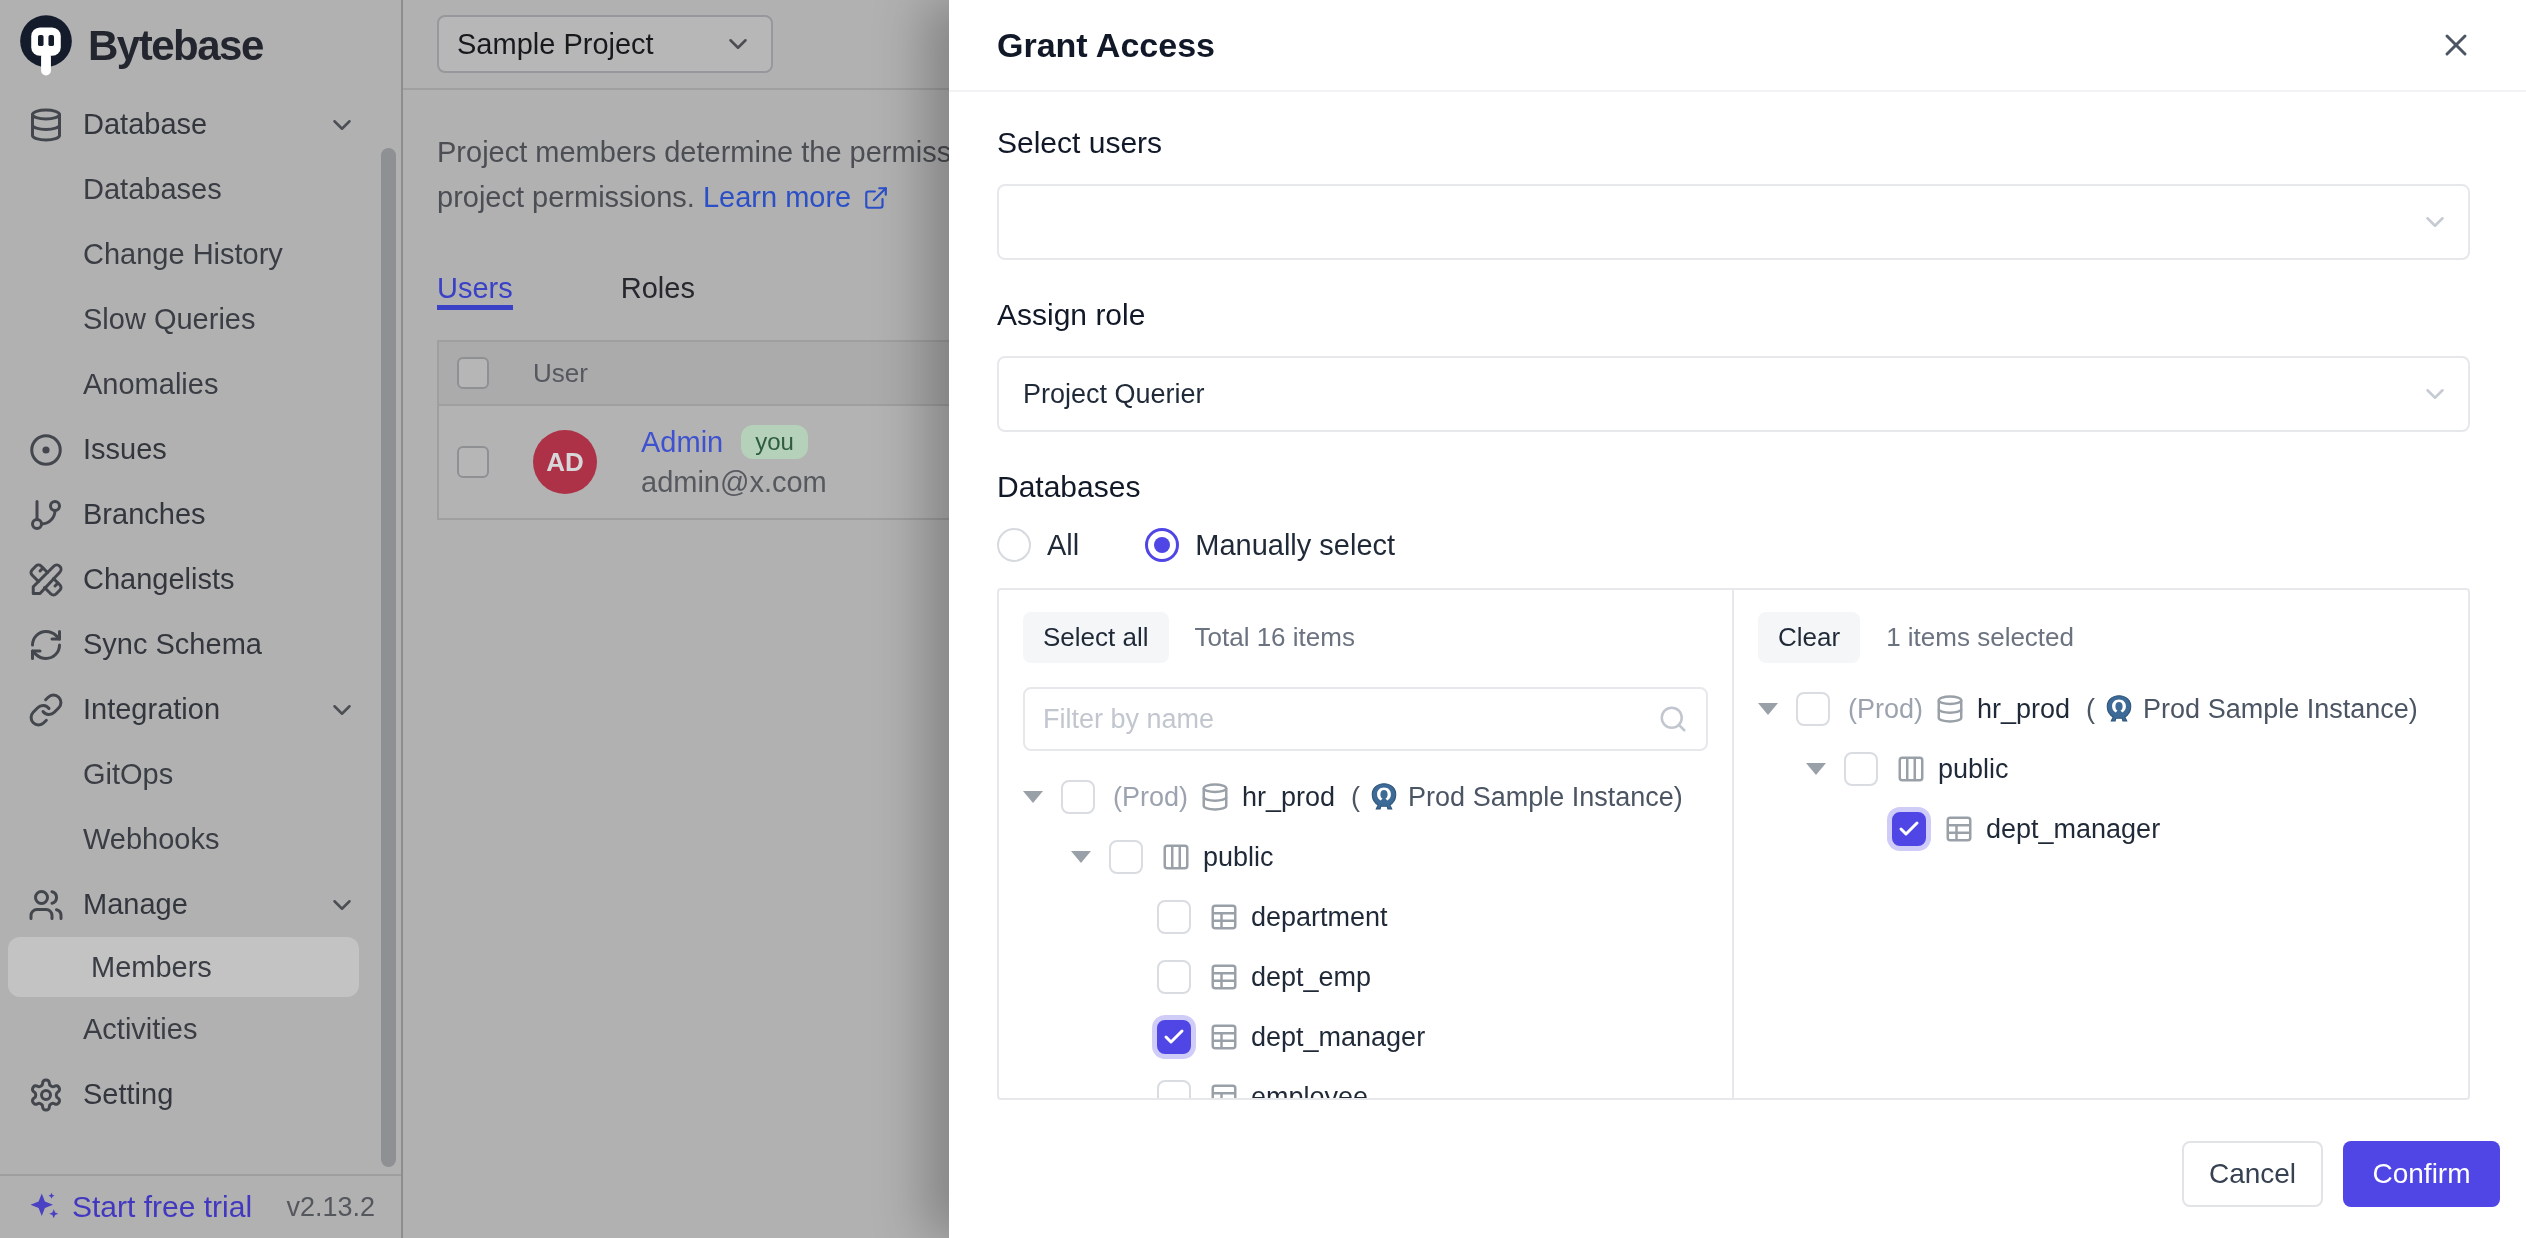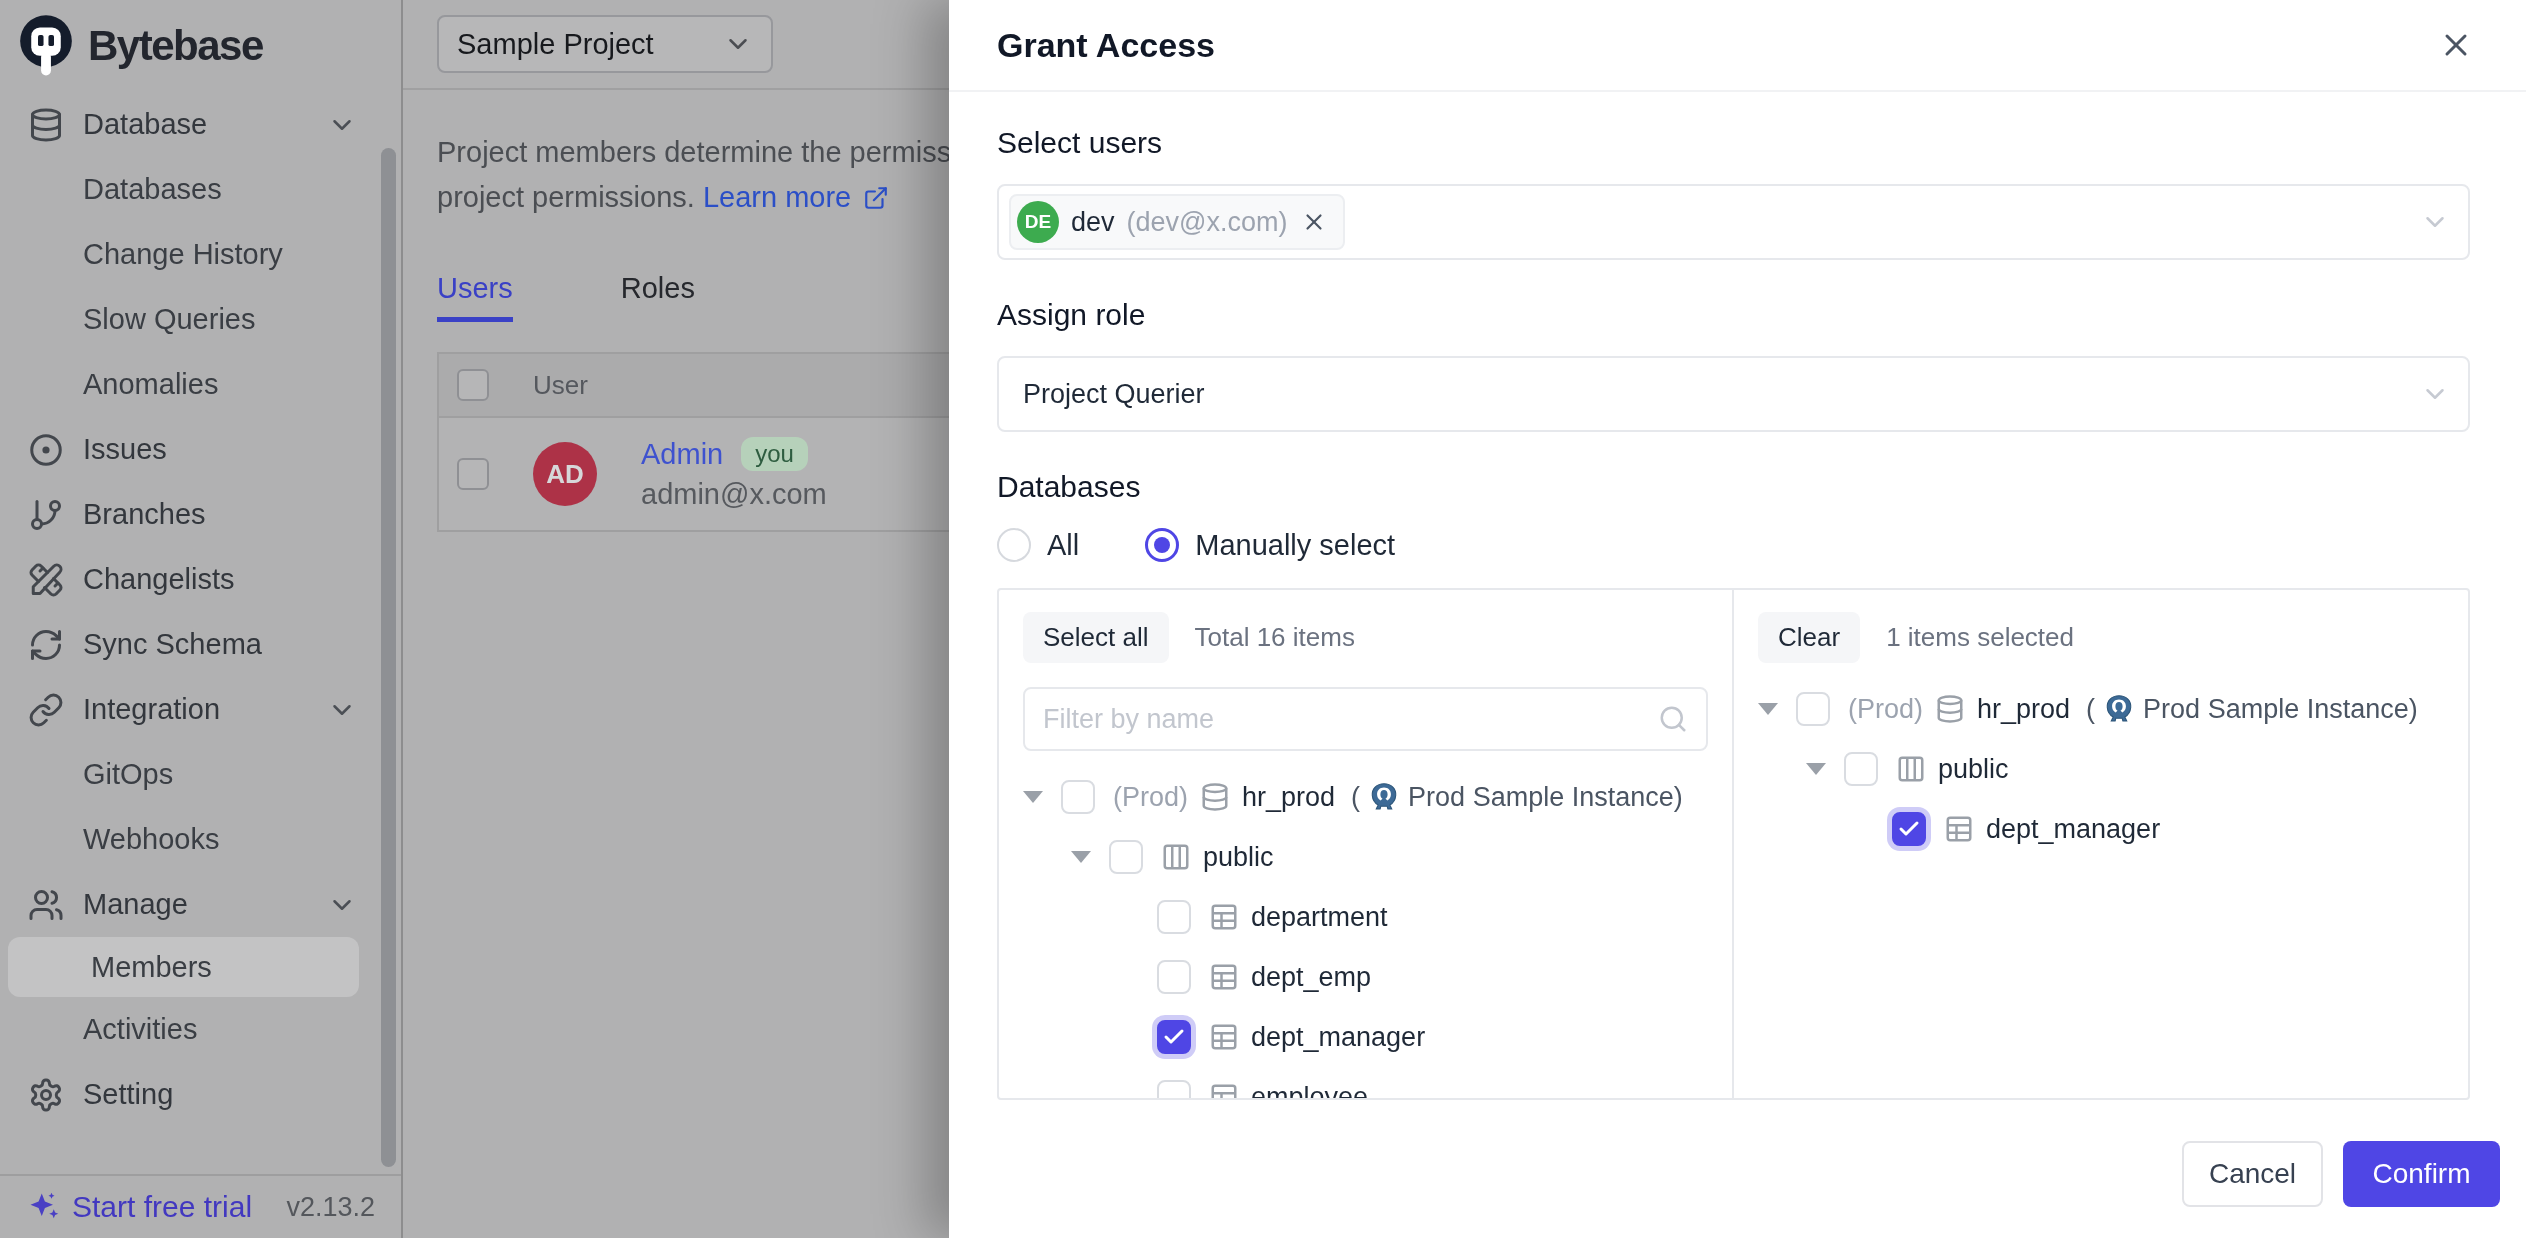--- a/index.html
+++ b/index.html
@@ -34,21 +34,21 @@
   .topbar { height:90px; border-bottom:2px solid #a0a0a1; display:flex; align-items:center; padding-left:34px; }
   .proj-select { width:336px; height:58px; border:2px solid #97989c; border-radius:8px; background:#b7b7b8; display:flex; align-items:center; padding:0 18px; cursor:pointer; }
   .proj-select .plabel { font-size:29px; font-weight:500; color:#17191d; }
   .proj-select .nchev { margin-left:auto; width:30px; height:30px; color:#4b4d52; }
   .content { padding:40px 0 0 34px; }
   .desc { width:516px; overflow:hidden; }
   .desc .dline { white-space:nowrap; font-size:29px; line-height:45px; color:#4b4e53; }
   .learn { color:#2b4fc7; display:inline-flex; align-items:center; gap:12px; cursor:pointer; }
   .learn svg { width:26px; height:26px; }
   .tabs { margin-top:52px; display:flex; gap:108px; font-size:29px; }
-  .tab { color:#26282d; padding-bottom:12px; cursor:pointer; }
+  .tab { color:#26282d; padding-bottom:0; cursor:pointer; }
   .tab.active { color:#3a41c6; font-weight:500; border-bottom:5px solid #3a41c6; }
   .utable { margin-top:30px; width:1160px; border:2px solid #9f9fa0; background:#b3b3b4; }
   .thead { height:64px; display:flex; align-items:center; background:#ababac; border-bottom:2px solid #9f9fa0; padding:0 18px; gap:44px; }
   .thead .col { font-size:26px; font-weight:500; color:#55585e; }
   .dim-cb { width:32px; height:32px; border:2px solid #8f9094; border-radius:6px; background:#b6b6b7; flex:none; cursor:pointer; }
   .trow { height:112px; display:flex; align-items:center; padding:0 18px; gap:44px; }
   .avatar-red { width:64px; height:64px; border-radius:50%; background:#ad3247; color:#d6d7d9; font-size:26px; font-weight:600; display:flex; align-items:center; justify-content:center; flex:none; }
   .ucol { display:flex; flex-direction:column; gap:7px; }
   .uname-row { display:flex; align-items:center; gap:18px; }
   .uname { color:#3e52cf; font-size:29px; font-weight:500; cursor:pointer; }
@@ -294,29 +294,20 @@
     <span class="m-title">Grant Access</span>
     <svg class="m-close" viewBox="0 0 24 24" fill="none" stroke="currentColor" stroke-width="2" stroke-linecap="round">
         <path d="M18 6 6 18"></path>
         <path d="m6 6 12 12"></path>
       </svg>
   </div>
 
   <div class="m-body">
     <div class="sec-label">Select users</div>
     <div class="selectbox">
-      <span class="chip">
-        <span class="chip-av">DE</span>
-        <span class="chip-name">dev</span>
-        <span class="chip-email">(dev@x.com)</span>
-        <svg class="chip-x" viewBox="0 0 24 24" fill="none" stroke="currentColor" stroke-width="2" stroke-linecap="round">
-            <path d="M18 6 6 18"></path>
-            <path d="m6 6 12 12"></path>
-          </svg>
-      </span>
       <svg class="schev" viewBox="0 0 24 24" fill="none" stroke="currentColor" stroke-width="2" stroke-linecap="round" stroke-linejoin="round">
           <path d="m6 9 6 6 6-6"></path>
         </svg>
     </div>
 
     <div class="sec-label mt">Assign role</div>
     <div class="selectbox">
       <span class="sval">Project Querier</span>
       <svg class="schev" viewBox="0 0 24 24" fill="none" stroke="currentColor" stroke-width="2" stroke-linecap="round" stroke-linejoin="round">
           <path d="m6 9 6 6 6-6"></path>

